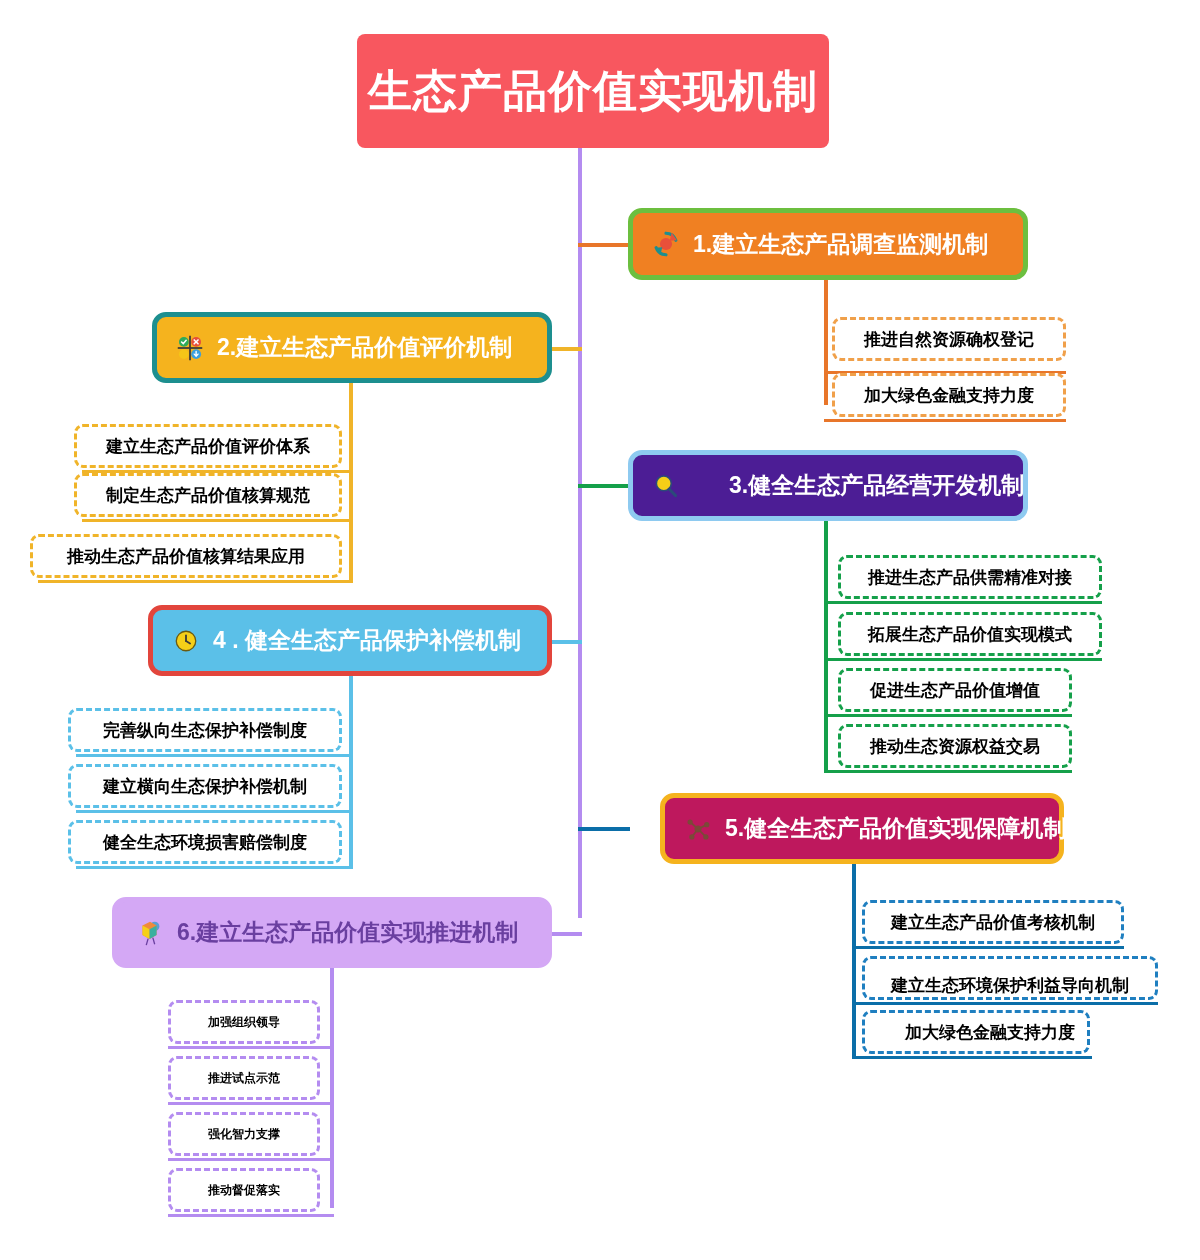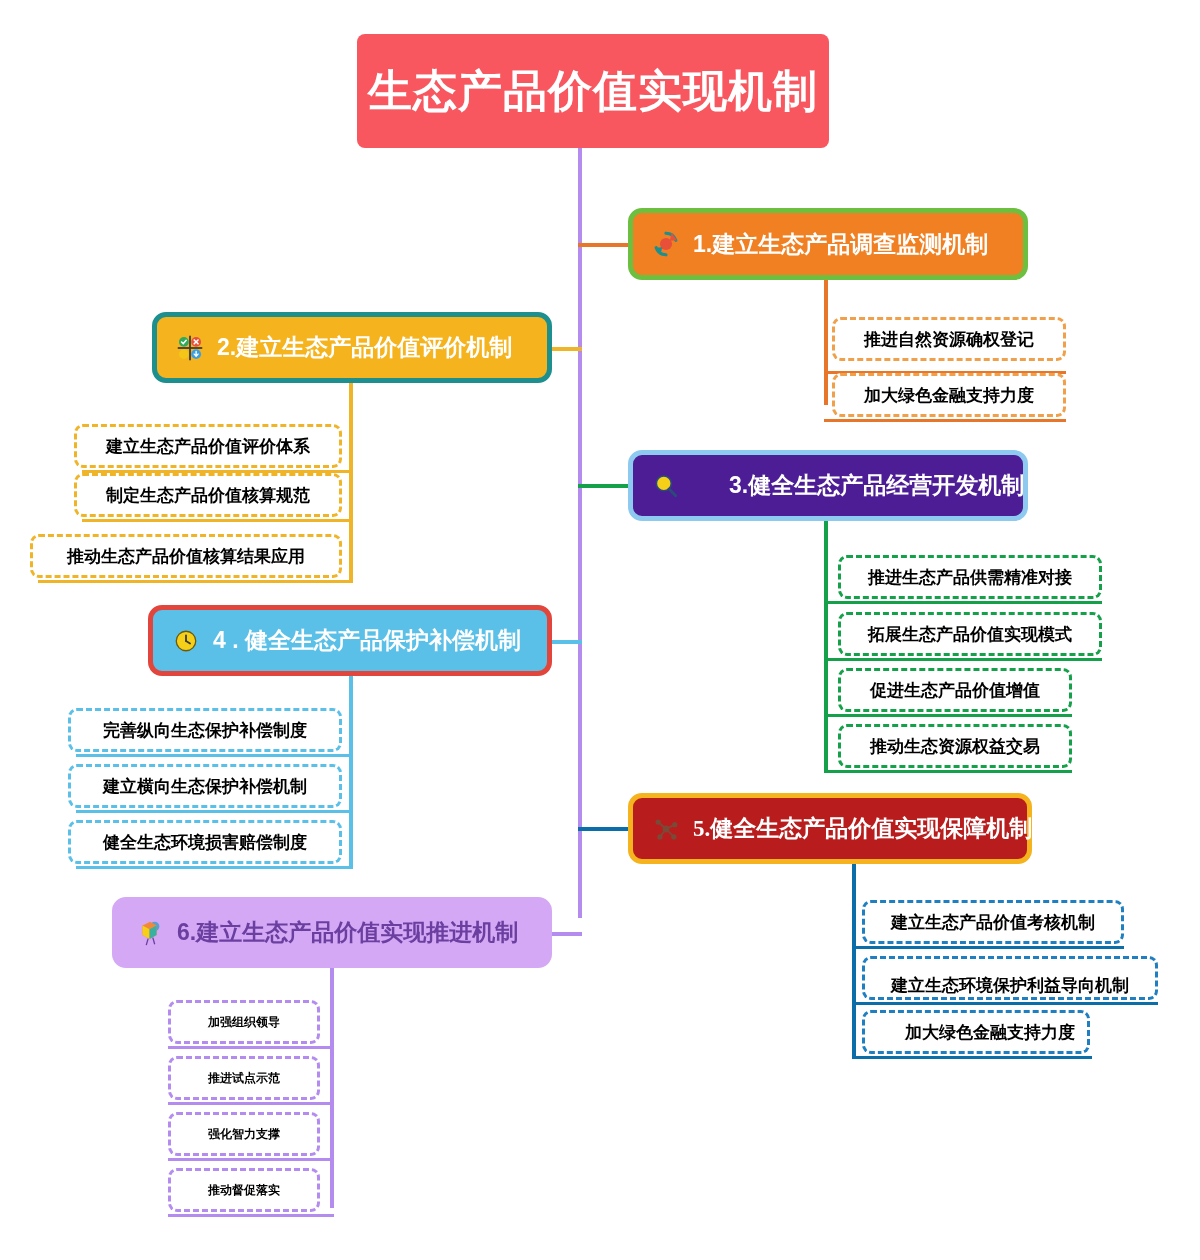--- a/index.html
+++ b/index.html
@@ -201,21 +201,21 @@
     <span>建立横向生态保护补偿机制</span>
   </div>
 
   <div class="line hline" style="left:76px; top:866px; width:277px; height:3px; background:#5bc0e8;"></div>
   <div class="leaf-node" style="left:68px; top:820px; width:274px; height:44px; border-color:#5bc0e8;">
     <span>健全生态环境损害赔偿制度</span>
   </div>
 
   <div class="line hline" style="left:578px; top:827px; width:52px; background:#0b6ea8;"></div>
 
-  <div class="branch-node" style="left:628px; top:793px; width:404px; height:71px; background:#b91c1c; border-color:#f5b31e; color:#ffffff;font-family:Liberation Serif, serif;">
+  <div class="branch-node" style="left:660px; top:793px; width:404px; height:71px; background:#be185d; border-color:#f5b31e; color:#ffffff;">
     <span class="b-icon">
       <svg width="28" height="28" viewBox="0 0 32 32">
         <g stroke="#7a4a38" stroke-width="2" fill="none">
           <line x1="16" y1="16" x2="7" y2="8"></line>
           <line x1="16" y1="16" x2="26" y2="11"></line>
           <line x1="16" y1="16" x2="9" y2="25"></line>
           <line x1="16" y1="16" x2="25" y2="25"></line>
         </g>
         <circle cx="16" cy="16" r="4" fill="#7a4a38"></circle>
         <circle cx="7" cy="8" r="3" fill="#7a4a38"></circle>

